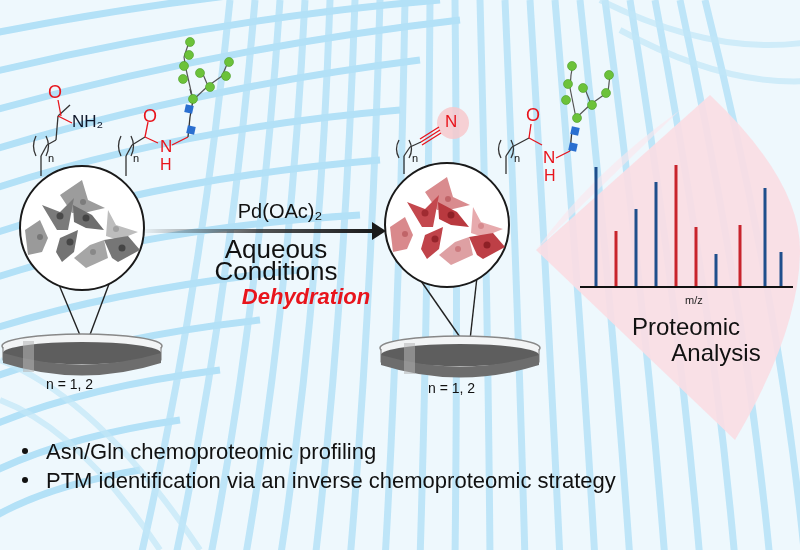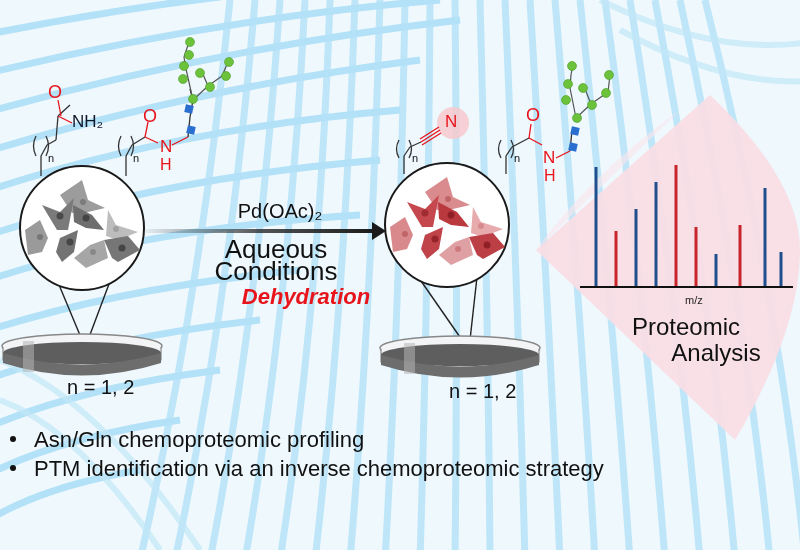--- a/index.html
+++ b/index.html
@@ -4,24 +4,24 @@
 <style>
   html, body { margin:0; padding:0; }
   body { width:800px; height:550px; overflow:hidden; background:#eaf6fc; position:relative; font-family:"Liberation Sans", sans-serif; }
   #bg { position:absolute; left:0; top:0; width:800px; height:550px; }
   #art { position:absolute; left:0; top:0; width:800px; height:550px; }
   .lbl { position:absolute; color:#111; white-space:nowrap; font-family:"Liberation Sans", sans-serif; }
   .center { transform:translateX(-50%); text-align:center; }
   .reagent { font-size:20px; }
   .cond { font-size:26px; line-height:22px; }
   .dehyd { font-size:22px; font-weight:bold; font-style:italic; color:#e8141c; }
-  .nlabel { font-size:20px;margin-left:21px; }
+  .nlabel { font-size:14px; }
   .mz { font-size:11px; color:#222; }
   .prot { font-size:24px; line-height:25px; }
-  .bullets { position:absolute; left:8px; top:425px; margin:0; padding:0; list-style:none; }
+  .bullets { position:absolute; left:8px; top:425px; margin:12px; padding:0; list-style:none; }
   .bullets li { font-size:22px; line-height:29px; color:#111; }
   .bullets .dot { display:inline-block; width:6px; height:6px; border-radius:50%; background:#111; margin:0 18px 5px 2px; vertical-align:middle; }
 </style>
 </head>
 <body>
 
 <svg id="bg" viewBox="0 0 800 550" xmlns="http://www.w3.org/2000/svg">
   <rect width="800" height="550" fill="#eef8fd"></rect>
   <g stroke="#a9ddf6" stroke-width="7" fill="none" opacity="0.85">
     <path d="M-40 40 Q 200 -10 420 -20"></path>

